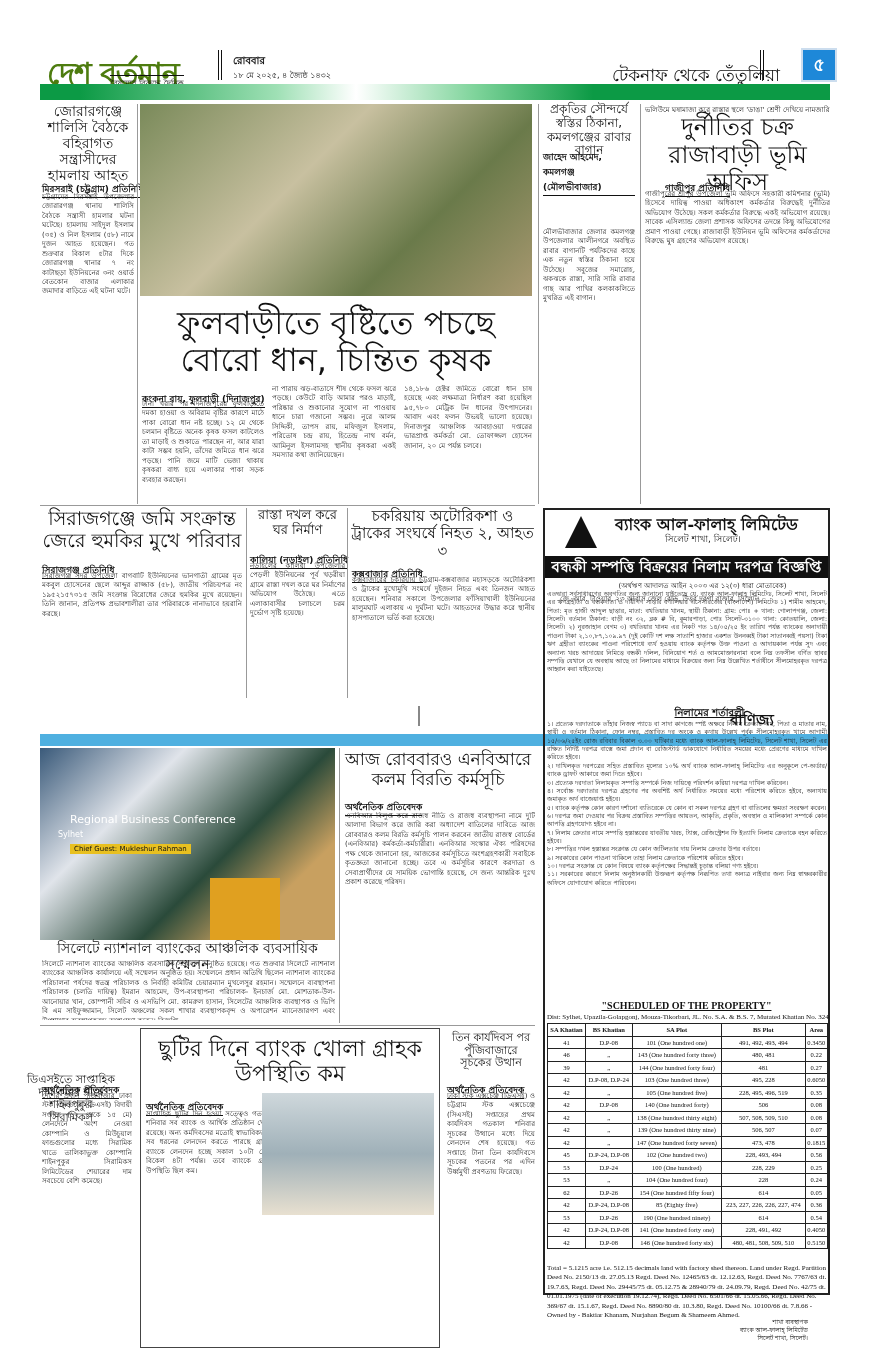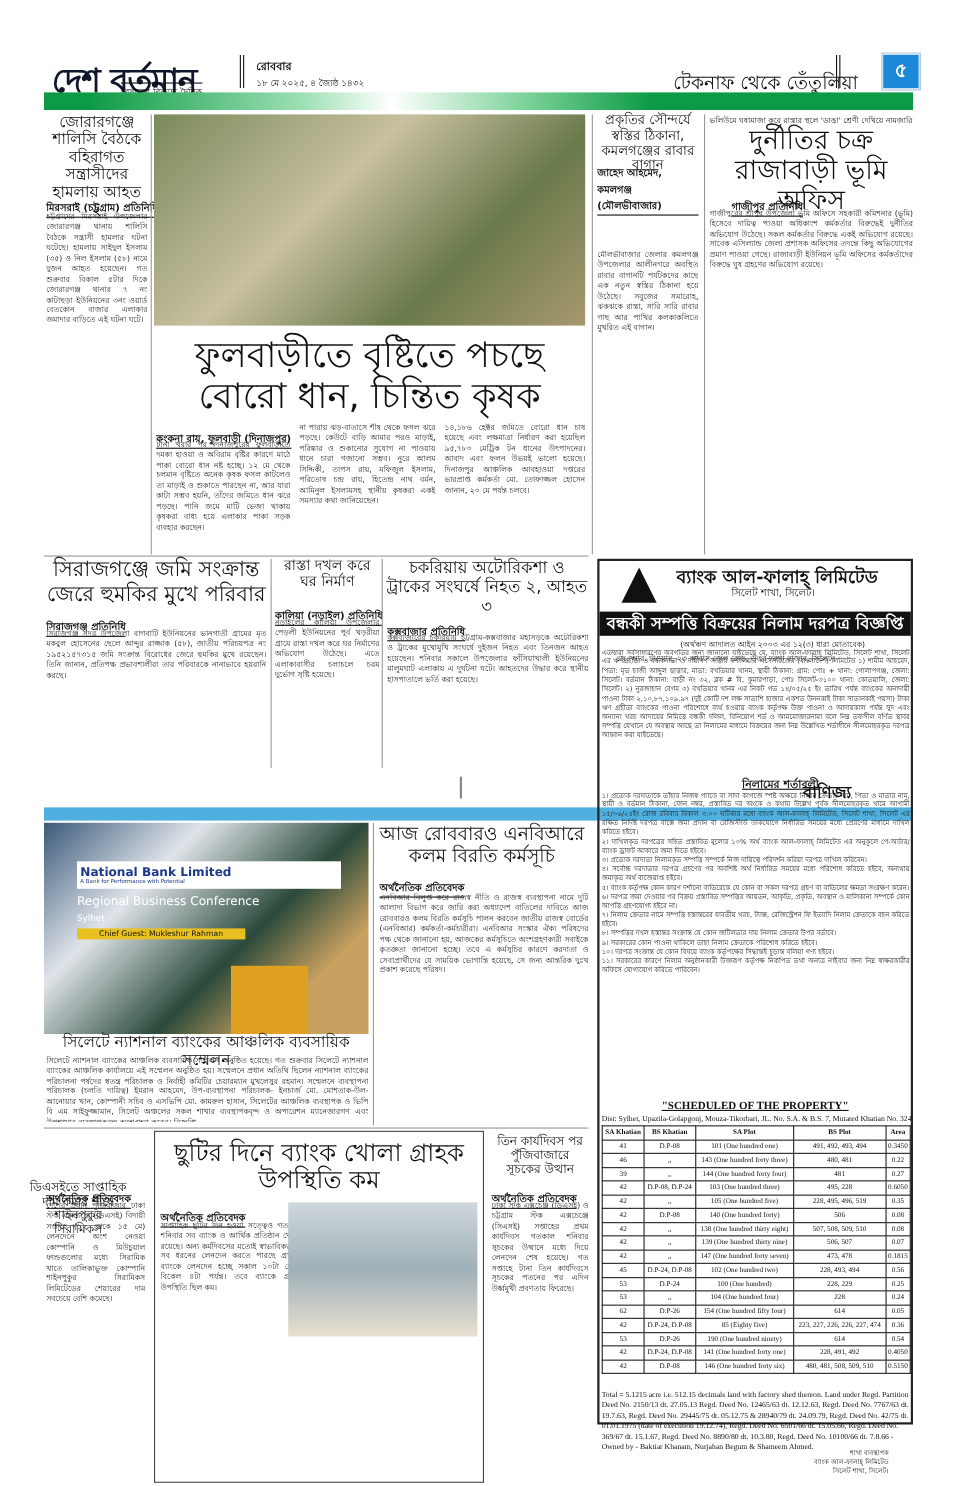--- a/index.html
+++ b/index.html
@@ -1,18 +1,18 @@
 <!DOCTYPE html>
 <html><head>
 <meta charset="utf-8">
 <style>
   * { box-sizing: border-box; margin: 0; padding: 0; }
   body { width: 870px; height: 1351px; background: #fff; font-family: "DejaVu Serif", serif; color: #111; position: relative; overflow: hidden; }
   .abs { position: absolute; }
-  .masthead-logo { left: 47px; top: 50px; font-family: "DejaVu Sans", sans-serif; font-weight: bold; font-size: 30px; letter-spacing: -1px; color: #0f172a; }
+  .masthead-logo { left: 47px; top: 50px; font-family: "DejaVu Sans", sans-serif; font-weight: bold; font-size: 30px; letter-spacing: -1px; color: #4d7c0f; }
   .tagline { left: 110px; top: 75px; font-size: 8px; border-top: 1px solid #111; padding-top: 1px; font-family: "DejaVu Sans", sans-serif; }
   .date-sep { left: 218px; top: 50px; width: 4px; height: 30px; border-left: 1px solid #111; border-right: 1px solid #111; }
   .date-day { left: 233px; top: 53px; font-size: 10px; font-weight: bold; font-family: "DejaVu Sans", sans-serif; }
   .date-full { left: 233px; top: 69px; font-size: 8px; font-family: "DejaVu Sans", sans-serif; }
   .slogan { left: 612px; top: 62px; font-size: 17px; font-family: "DejaVu Sans", sans-serif; }
   .slogan-sep { left: 760px; top: 50px; width: 4px; height: 30px; border-left: 1px solid #111; border-right: 1px solid #111; }
   .page-num { left: 801px; top: 48px; width: 36px; height: 34px; background: #1e88d8; border: 2px solid #cde; color: #fff; font-size: 18px; font-weight: bold; text-align: center; line-height: 30px; font-family: "DejaVu Sans", sans-serif; }
   .green-bar { left: 40px; top: 84px; width: 790px; height: 16px; background: linear-gradient(90deg,#0c9a45 0%,#0c9a45 5%,#9fe0b5 30%,#ffffff 40%,#7fd49b 55%,#0c9a45 70%,#0c9a45 100%); }
   .blue-bar { left: 40px; top: 734px; width: 790px; height: 12px; background: #4fb0e0; }
   .section-label { left: 730px; top: 708px; font-size: 15px; font-weight: bold; font-family: "DejaVu Sans", sans-serif; }
@@ -86,27 +86,23 @@
 
 <div class="abs hl" style="left:350px;top:508px;width:185px;font-size:15px;">চকরিয়ায় অটোরিকশা ও ট্রাকের সংঘর্ষে নিহত ২, আহত ৩</div>
 <div class="abs" style="left:352px;top:562px;"><span class="byline">কক্সবাজার প্রতিনিধি</span></div>
 <div class="abs body" style="left:352px;top:576px;width:183px;height:115px;overflow:hidden;">কক্সবাজারের চকরিয়ায় চট্টগ্রাম-কক্সবাজার মহাসড়কে অটোরিকশা ও ট্রাকের মুখোমুখি সংঘর্ষে দুইজন নিহত এবং তিনজন আহত হয়েছেন। শনিবার সকালে উপজেলার ফাঁসিয়াখালী ইউনিয়নের মালুমঘাট এলাকায় এ দুর্ঘটনা ঘটে। আহতদের উদ্ধার করে স্থানীয় হাসপাতালে ভর্তি করা হয়েছে।</div>
 
 <div class="abs section-sep"></div>
 <div class="abs section-label">বাণিজ্য</div>
 <div class="abs blue-bar"></div>
 
 <div class="abs photo2" style="left:40px;top:748px;width:295px;height:192px;">
-  <div class="abs" style="left:30px;top:35px;width:240px;background:#fff;padding:3px;">
-    <div style="color:#1a3a8a;font-size:11px;font-family:'DejaVu Sans',sans-serif;font-weight:bold;">National Bank Limited</div>
-    <div style="color:#1a3a8a;font-size:5px;font-family:'DejaVu Sans',sans-serif;">A Bank for Performance with Potential</div>
-  </div>
   <div class="abs" style="left:30px;top:65px;width:180px;color:#fff;font-size:11px;font-family:'DejaVu Sans',sans-serif;">Regional Business Conference</div>
-  <div class="abs" style="left:30px;top:82px;color:#fff;font-size:8px;font-family:'DejaVu Sans',sans-serif;">Sylhet</div>
-  <div class="abs" style="left:30px;top:96px;background:#e8c020;color:#111;font-size:7px;padding:1px 20px;font-family:'DejaVu Sans',sans-serif;">Chief Guest: Mukleshur Rahman</div>
+  <div class="abs" style="left:18px;top:82px;color:#fff;font-size:8px;font-family:'DejaVu Sans',sans-serif;">Sylhet</div>
+  <div class="abs" style="left:30px;top:96px;background:#e8c020;color:#111;font-size:7px;padding:1px 4px;font-family:'DejaVu Sans',sans-serif;">Chief Guest: Mukleshur Rahman</div>
   <div class="abs" style="left:170px;top:130px;width:70px;height:62px;background:#e0a020;"></div>
 </div>
 <div class="abs hl" style="left:40px;top:940px;width:295px;font-size:14px;">সিলেটে ন্যাশনাল ব্যাংকের আঞ্চলিক ব্যবসায়িক সম্মেলন</div>
 <div class="abs body" style="left:42px;top:960px;width:293px;height:60px;overflow:hidden;">সিলেটে ন্যাশনাল ব্যাংকের আঞ্চলিক ব্যবসায়িক সম্মেলন অনুষ্ঠিত হয়েছে। গত শুক্রবার সিলেটে ন্যাশনাল ব্যাংকের আঞ্চলিক কার্যালয়ে এই সম্মেলন অনুষ্ঠিত হয়। সম্মেলনে প্রধান অতিথি ছিলেন ন্যাশনাল ব্যাংকের পরিচালনা পর্ষদের স্বতন্ত্র পরিচালক ও নির্বাহী কমিটির চেয়ারম্যান মুখলেসুর রহমান। সম্মেলনে ব্যবস্থাপনা পরিচালক (চলতি দায়িত্ব) ইমরান আহমেদ, উপ-ব্যবস্থাপনা পরিচালক- ইনচার্জ মো. মোশতাক-উল-আনোয়ার খান, কোম্পানী সচিব ও এসভিপি মো. কামরুল হাসান, সিলেটের আঞ্চলিক ব্যবস্থাপক ও ভিপি বি এম সাইফুজ্জামান, সিলেট অঞ্চলের সকল শাখার ব্যবস্থাপকবৃন্দ ও অপারেশন ম্যানেজারগণ এবং উপশাখার ব্যবস্থাপকবৃন্দ অংশগ্রহণ করেন। বিজ্ঞপ্তি</div>
 
 <div class="abs hl" style="left:343px;top:750px;width:190px;font-size:17px;">আজ রোববারও এনবিআরে কলম বিরতি কর্মসূচি</div>
 <div class="abs" style="left:345px;top:795px;"><span class="byline">অর্থনৈতিক প্রতিবেদক</span></div>
 <div class="abs body" style="left:345px;top:812px;width:190px;height:210px;overflow:hidden;">এনবিআর বিলুপ্ত করে রাজস্ব নীতি ও রাজস্ব ব্যবস্থাপনা নামে দুটি আলাদা বিভাগ করে জারি করা অধ্যাদেশ বাতিলের দাবিতে আজ রোববারও কলম বিরতি কর্মসূচি পালন করবেন জাতীয় রাজস্ব বোর্ডের (এনবিআর) কর্মকর্তা-কর্মচারীরা। এনবিআর সংস্কার ঐক্য পরিষদের পক্ষ থেকে জানানো হয়, আজকের কর্মসূচিতে অংশগ্রহণকারী সবাইকে কৃতজ্ঞতা জানানো হচ্ছে। তবে এ কর্মসূচির কারণে করদাতা ও সেবাপ্রার্থীদের যে সাময়িক ভোগান্তি হয়েছে, সে জন্য আন্তরিক দুঃখ প্রকাশ করেছে পরিষদ।</div>
 
 <div class="abs hline" style="left:40px;top:1025px;width:495px;"></div>

